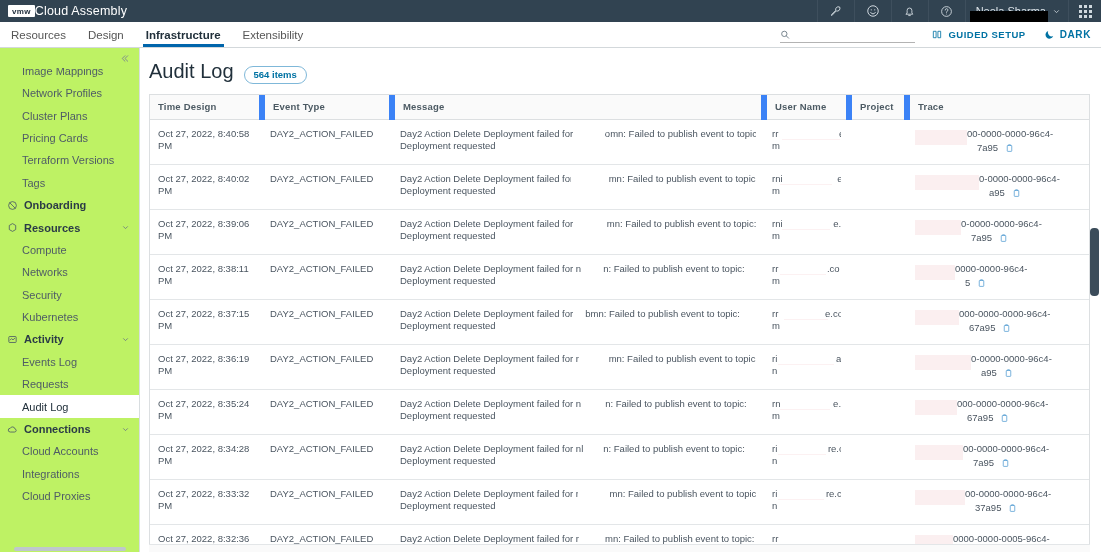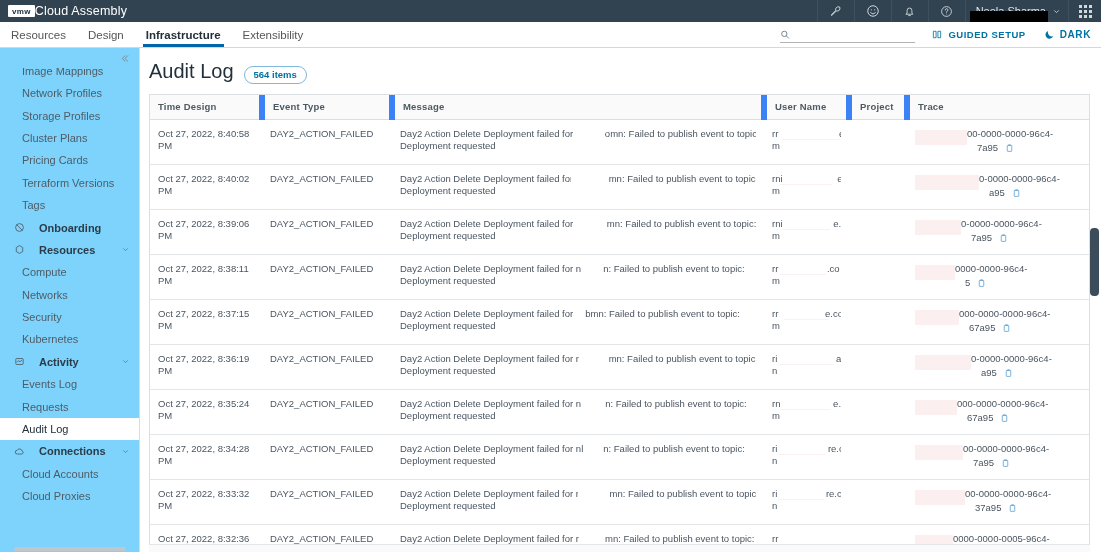--- a/index.html
+++ b/index.html
@@ -71,30 +71,30 @@
   .darkmode {
     display: flex; align-items: center; gap: 5px; color: #0072a3;
     font-size: 10px; font-weight: bold; letter-spacing: .6px; margin-right: 10px;
   }
 
   
   .body { display: flex; height: calc(552px - 48px); }
 
   
   .sidebar {
-    width: 140px; background: #7dd3fc; border-right: 1px solid #d8dde0;
+    width: 140px; background: #bef264; border-right: 1px solid #d8dde0;
     position: relative; flex: 0 0 140px; overflow: hidden;
   }
   .collapse-row { height: 20px; display: flex; align-items: center; justify-content: flex-end; padding-right: 9px; }
   .side-scroll { position: relative; }
   .side-item {
     height: 22.4px; display: flex; align-items: center; font-size: 11px;
     color: #4f5c66; padding-left: 22px; white-space: nowrap;
   }
-  .side-item.group { font-weight: bold; color: #2b3b47; padding-left: 14px; gap: 14px; }
+  .side-item.group { font-weight: bold; color: #2b3b47; padding-left: 7px; gap: 6px; }
   .side-item.group .grp-label { flex: 1; }
   .side-item.selected { background: #fff; color: #21303b; }
   .side-top-partial { height: 14px; overflow: hidden; position: relative; }
   .side-top-partial .side-item { margin-top: -8px; }
   .sb-track {
     position: absolute; left: 0; bottom: 0; width: 140px; height: 5px;
   }
   .sb-thumb { position: absolute; left: 14px; width: 112px; height: 4px; background: #bfc7cc; border-radius: 2px; bottom: 1px; }
 
   
@@ -254,23 +254,20 @@
       <div class="side-item">
           <span>Image Mappings</span>
         </div>
     </div>
 
     <div class="side-scroll">
       <div class="side-item">
         <span>Network Profiles</span>
         </div>
       <div class="side-item">
-        <span>Storage Profiles</span>
-        </div>
-      <div class="side-item">
         <span>Cluster Plans</span>
         </div>
       <div class="side-item">
         <span>Pricing Cards</span>
         </div>
       <div class="side-item">
         <span>Terraform Versions</span>
         </div>
       <div class="side-item">
         <span>Tags</span>
@@ -333,20 +330,23 @@
           <path d="M6.5 17.5a4 4 0 0 1 .5-8 5.5 5.5 0 0 1 10.4 1.3 3.4 3.4 0 0 1-.4 6.7z" stroke-linecap="round"></path>
         </svg>
         <span class="grp-label">Connections</span>
         <svg width="9" height="9" viewBox="0 0 24 24" fill="none" stroke="#6b7781" stroke-width="2.2" style="margin-right:9px">
             <path d="M6 9l6 6 6-6"></path>
           </svg>
       </div>
 
       <div class="side-item">
         <span>Cloud Accounts</span>
+        </div>
+      <div class="side-item">
+        <span>Integrations</span>
         </div>
       <div class="side-item">
         <span>Cloud Proxies</span>
         </div>
     </div>
 
     <div class="sb-track">
       <div class="sb-thumb"></div>
     </div>
   </div>

